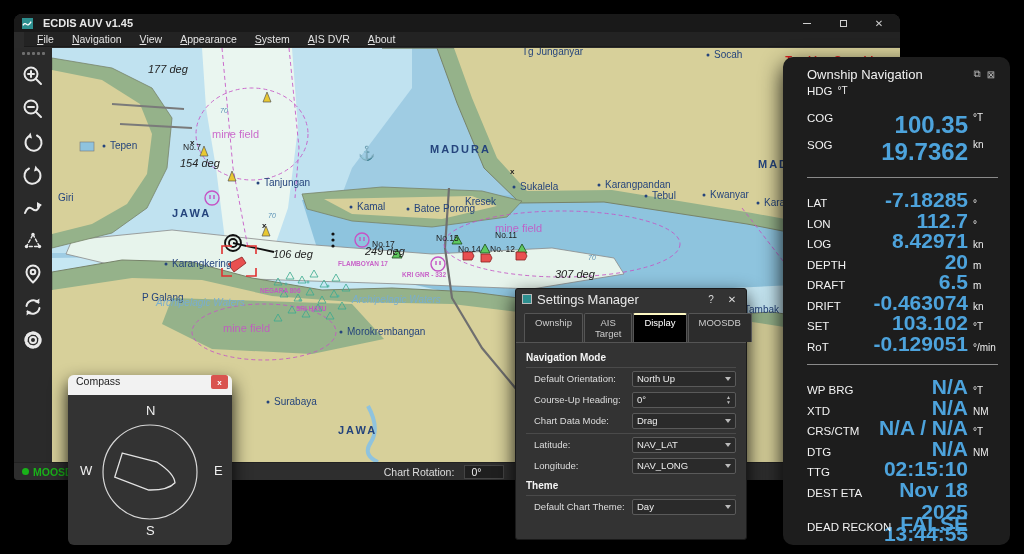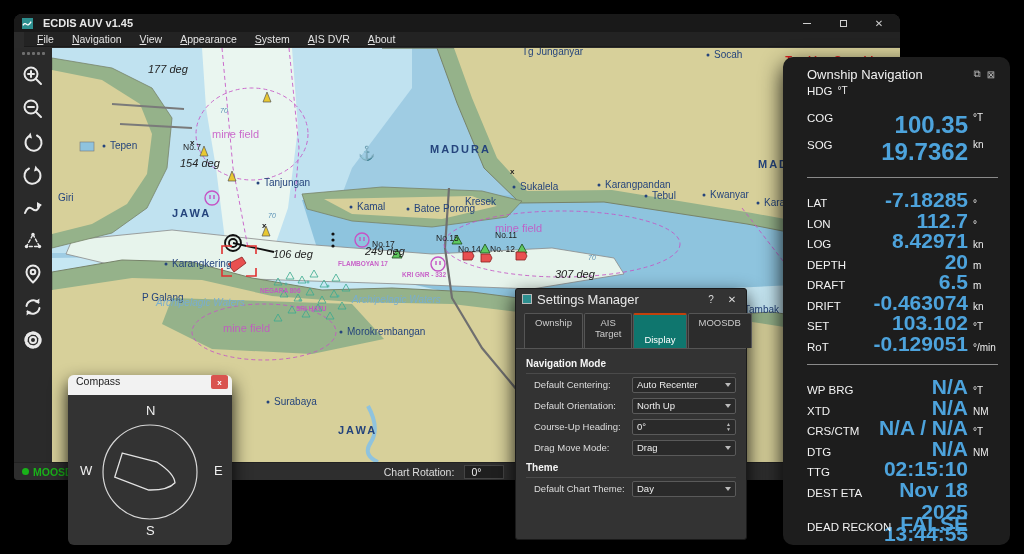--- a/index.html
+++ b/index.html
@@ -65,21 +65,21 @@
   #settings-dlg { position:absolute; left:515px; top:288px; width:232px; height:252px;
                   background:#333; border:1px solid #1a1a1a; border-radius:3px;
                   box-shadow:0 8px 20px rgba(0,0,0,.9); color:#e8e8e8; }
   #dlg-titlebar { height:20px; display:flex; align-items:center; gap:5px; padding:0 6px; }
   #dlg-icon { width:10px; height:10px; background:#2d8f8f; border:1px solid #bbb; }
   #dlg-title { flex:1; font-size:13px; }
   .dlg-btn { width:16px; text-align:center; color:#ddd; font-size:10px; }
   #dlg-tabs { display:flex; padding:4px 8px 0; gap:1px; border-bottom:1px solid #555;text-align:center; }
   .tab { font-size:9.5px; padding:3px 10px 3px; background:#2c2c2c; border:1px solid #555; border-bottom:none;
          border-radius:2px 2px 0 0; color:#ccc; }
-  .tab.active { background:#0f766e; color:#fff; border-top:2px solid #c2410c; padding-top:19px; }
+  .tab.active { background:#000000; color:#fff; border-top:2px solid #fef9c3; padding-top:2px; }
   #dlg-body { padding:5px 10px; }
   .sec-title { font-size:10px; font-weight:bold; color:#f5f5f5; margin:4px 0 4px; }
   .sec-box { border-top:1px solid #4a4a4a; margin-bottom:2px; }
   .field-row { display:flex; align-items:center; height:21px; padding-left:8px; }
   .field-label { flex:0 0 98px; font-size:9.5px; color:#ddd; }
   .combo { flex:1; height:16px; background:#2a2a2a; border:1px solid #5a5a5a; border-radius:2px;
            display:flex; align-items:center; padding:0 4px; font-size:9.5px; color:#eee; }
   .combo .ctext { flex:1; }
   .combo .arrow { width:0; height:0; border-left:3.5px solid transparent; border-right:3.5px solid transparent;
                   border-top:4px solid #bbb; }
@@ -430,44 +430,53 @@
   <div id="dlg-tabs">
       <span class="tab">Ownship</span>
       <span class="tab">AIS Target</span>
       <span class="tab active">Display</span>
       <span class="tab">MOOSDB</span>
     </div>
   <div id="dlg-body">
       <div class="sec-title">Navigation Mode</div>
       <div class="sec-box">
         <div class="field-row">
-          <span class="field-label">Default Centering:</span>
-          <span class="combo">
-            <span class="ctext">Auto Recenter</span>
-            <span class="arrow"></span>
-          </span>
-        </div>
-        <div class="field-row">
           <span class="field-label">Default Orientation:</span>
           <span class="combo">
             <span class="ctext">North Up</span>
             <span class="arrow"></span>
           </span>
         </div>
         <div class="field-row">
           <span class="field-label">Course-Up Heading:</span>
           <span class="combo">
             <span class="ctext">0°</span>
             <span class="spin-arrows">▲<br>▼</span>
           </span>
         </div>
         <div class="field-row">
-          <span class="field-label">Drag Move Mode:</span>
+          <span class="field-label">Chart Data Mode:</span>
           <span class="combo">
             <span class="ctext">Drag</span>
+            <span class="arrow"></span>
+          </span>
+        </div>
+      </div>
+      <div class="sec-box">
+        <div class="field-row">
+          <span class="field-label">Latitude:</span>
+          <span class="combo">
+            <span class="ctext">NAV_LAT</span>
+            <span class="arrow"></span>
+          </span>
+        </div>
+        <div class="field-row">
+          <span class="field-label">Longitude:</span>
+          <span class="combo">
+            <span class="ctext">NAV_LONG</span>
             <span class="arrow"></span>
           </span>
         </div>
       </div>
       <div class="sec-title">Theme</div>
       <div class="sec-box">
         <div class="field-row">
           <span class="field-label">Default Chart Theme:</span>
           <span class="combo">
             <span class="ctext">Day</span>

